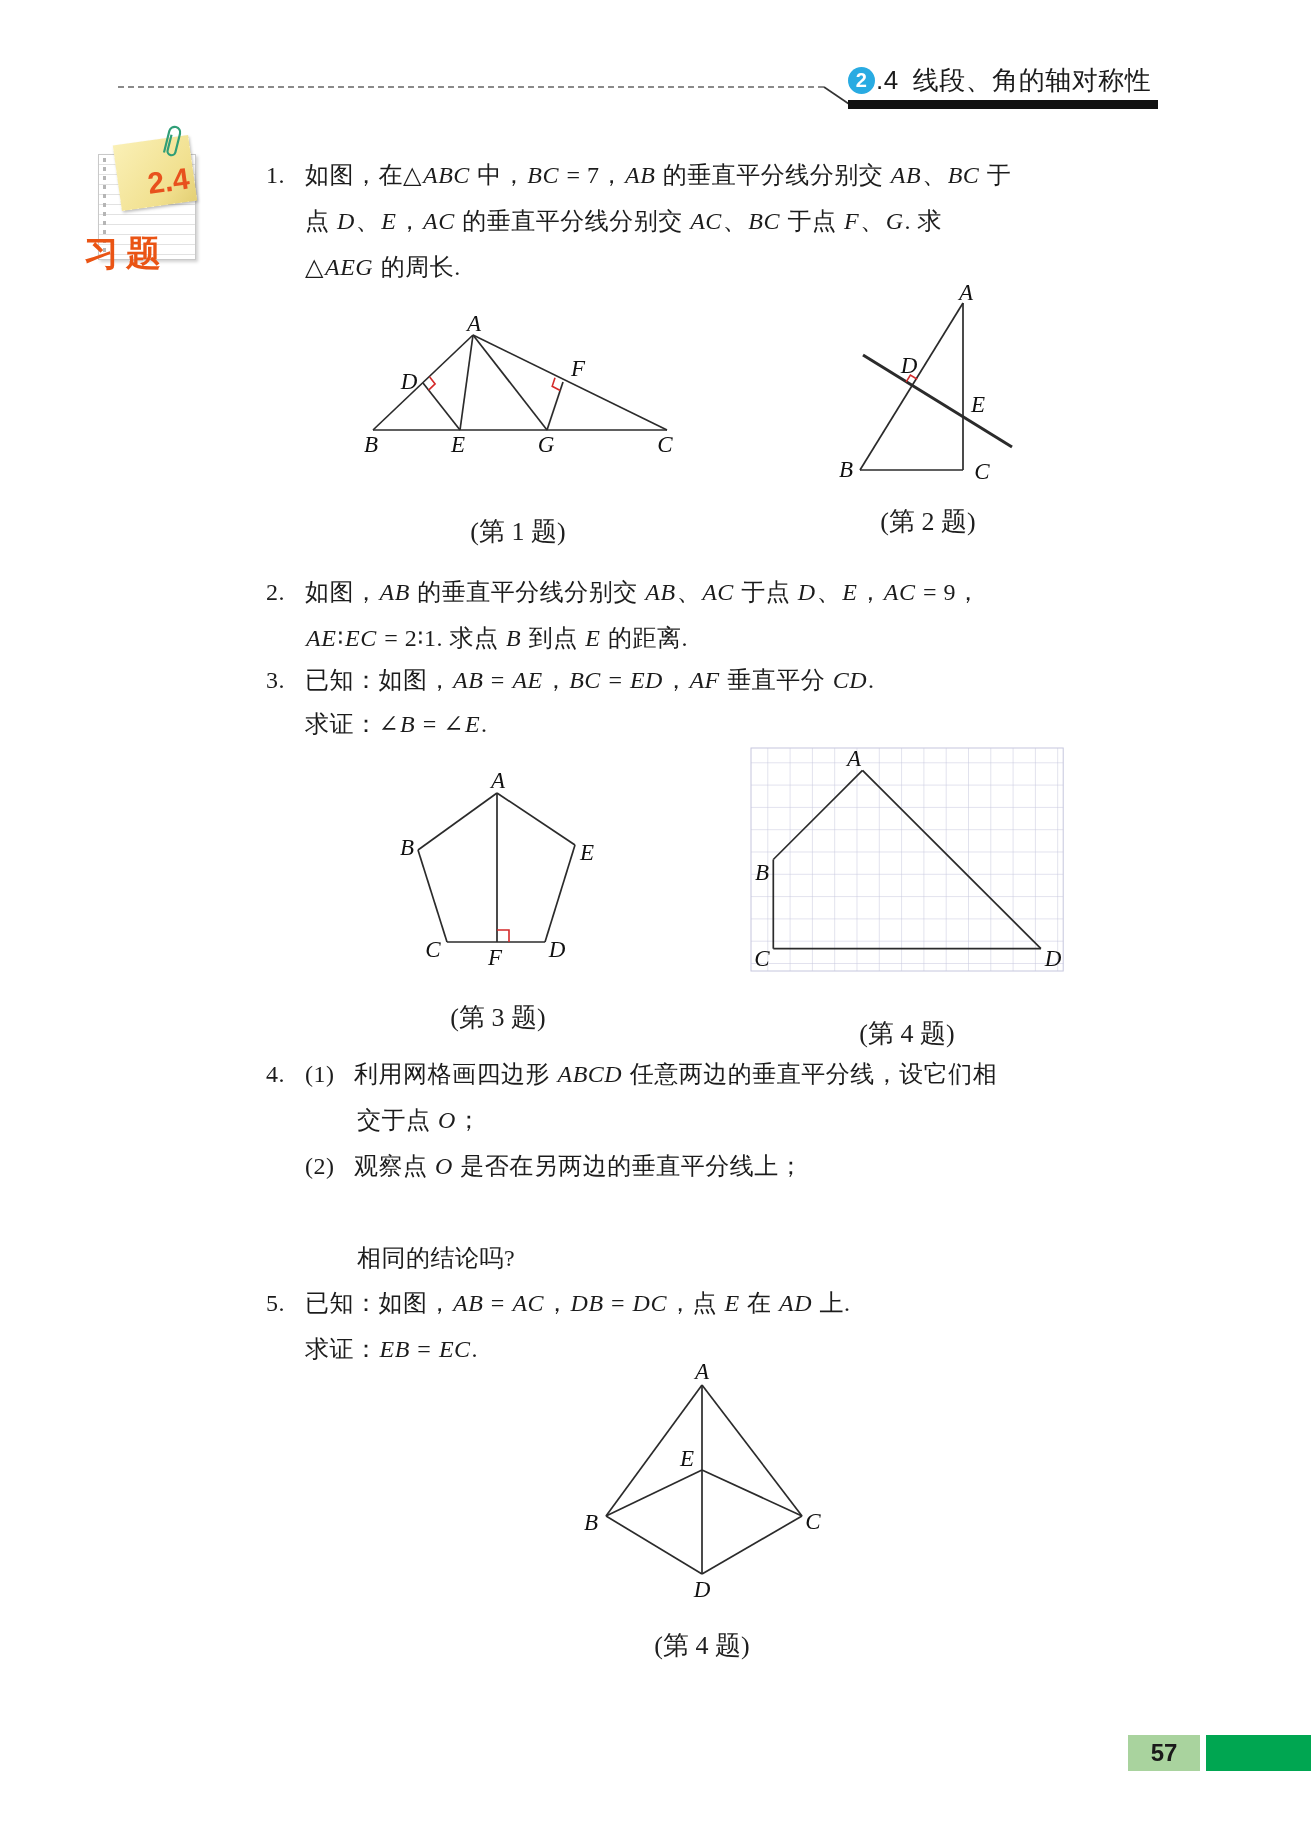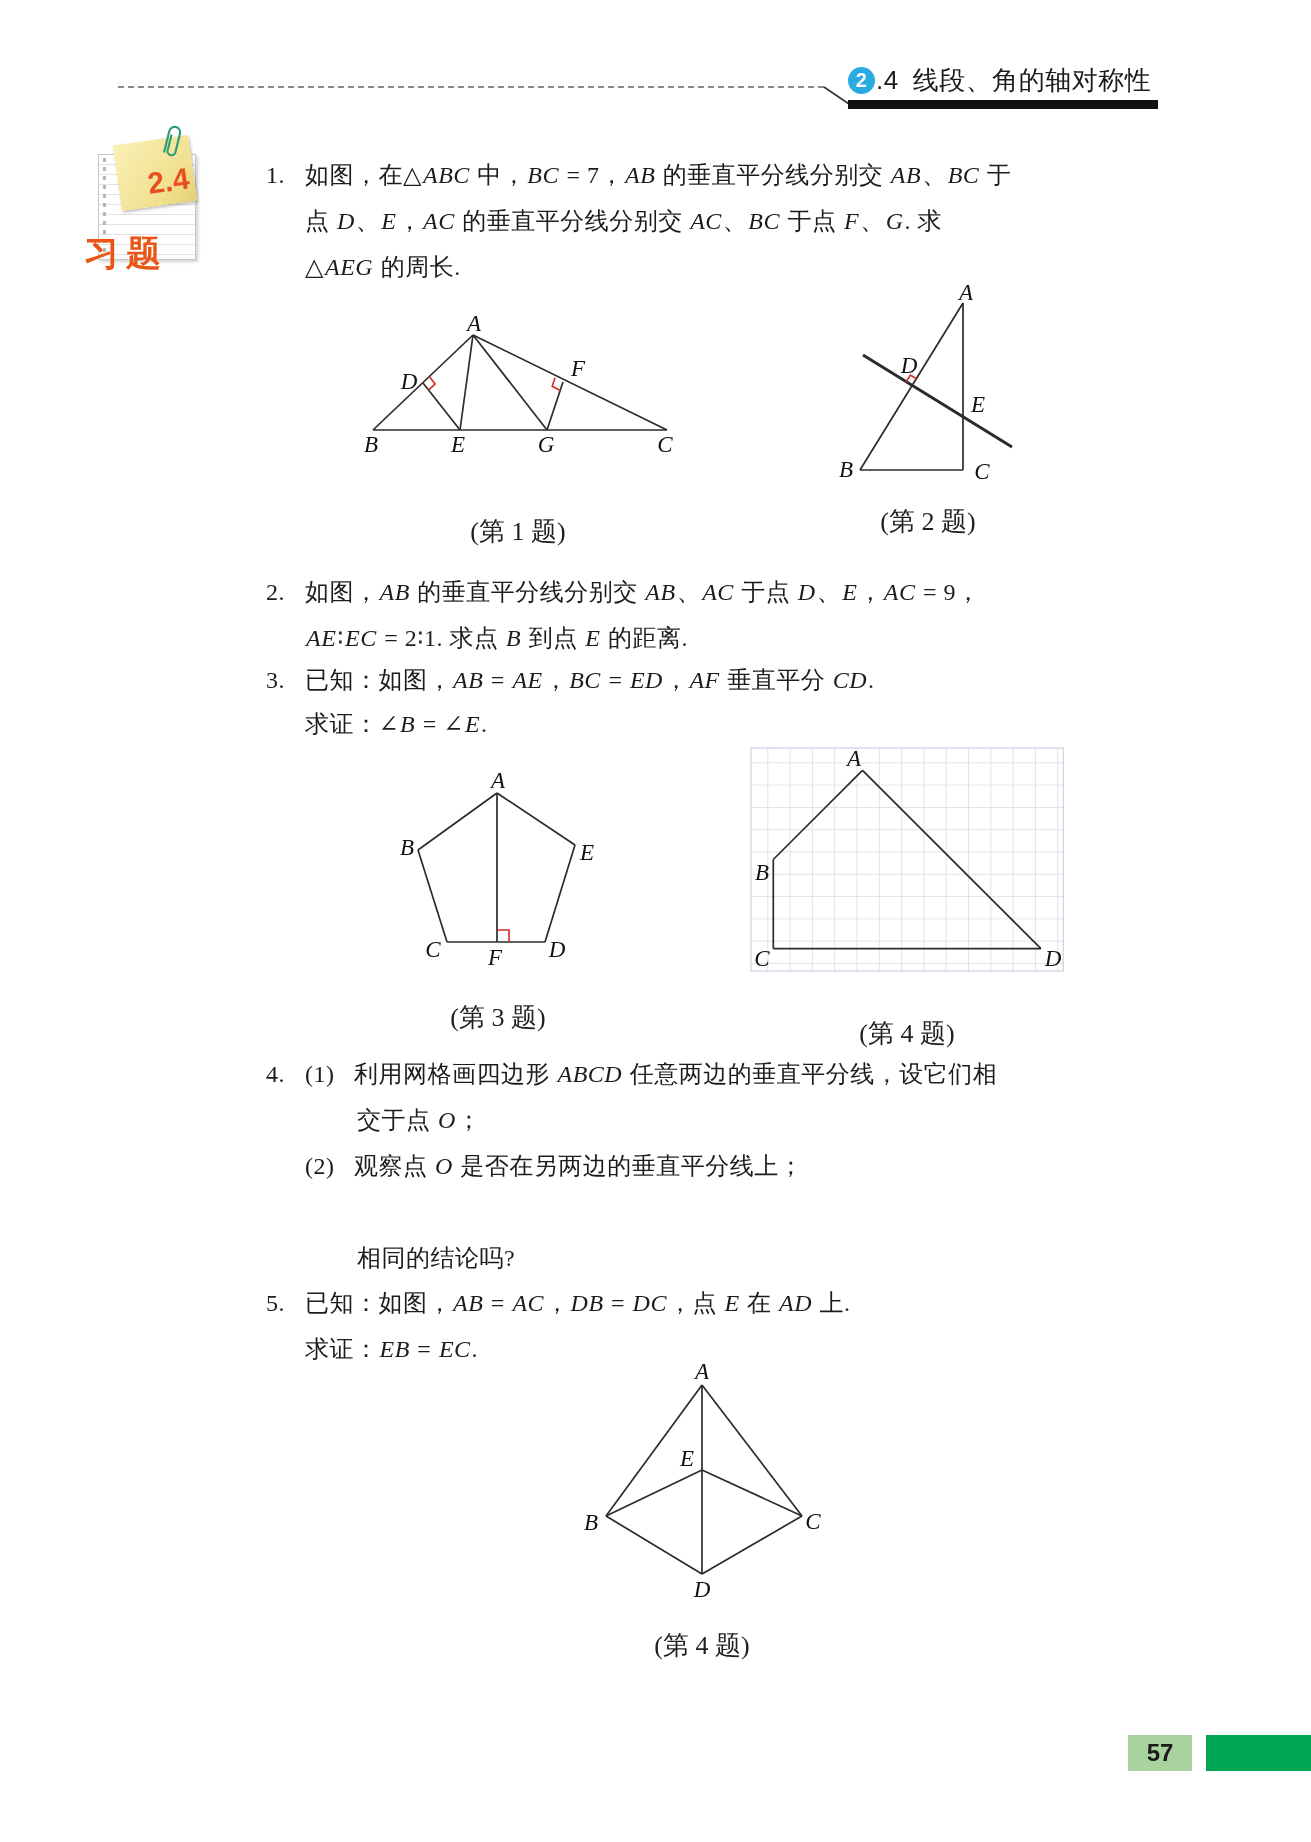--- a/index.html
+++ b/index.html
@@ -36,21 +36,21 @@
   .line i{font-style:italic;font-family:"Liberation Serif","DejaVu Serif",serif;padding:0 1px;}
   
   .fig{position:absolute;overflow:visible;}
   .geo line, .geo polyline, .geo path{stroke:#2b2b2b;stroke-width:1.7;fill:none;}
   .geo .thick{stroke-width:3;}
   .mark polyline{stroke:#d42a2a;stroke-width:1.6;fill:none;}
   .lbl text{font-family:"Liberation Serif","DejaVu Serif",serif;font-style:italic;font-size:23px;
             fill:#111;text-anchor:middle;}
   .cap{position:absolute;transform:translateX(-50%);font-size:26px;color:#1f1f1f;white-space:nowrap;}
   
-  .pn-light{position:absolute;left:1128px;top:1735px;width:64px;height:36px;background:#a9d39e;
+  .pn-light{position:absolute;left:1128px;top:1735px;width:72px;height:36px;background:#a9d39e;
             display:flex;align-items:center;justify-content:center;
             font-family:"Liberation Sans","DejaVu Sans",sans-serif;font-size:24px;font-weight:600;color:#1a1a1a;}
   .pn-dark{position:absolute;left:1206px;top:1735px;width:105px;height:36px;background:#00a651;}
 </style>
 </head>
 <body>
 
 <div class="page">
 
   <div class="dash-rule"></div>

